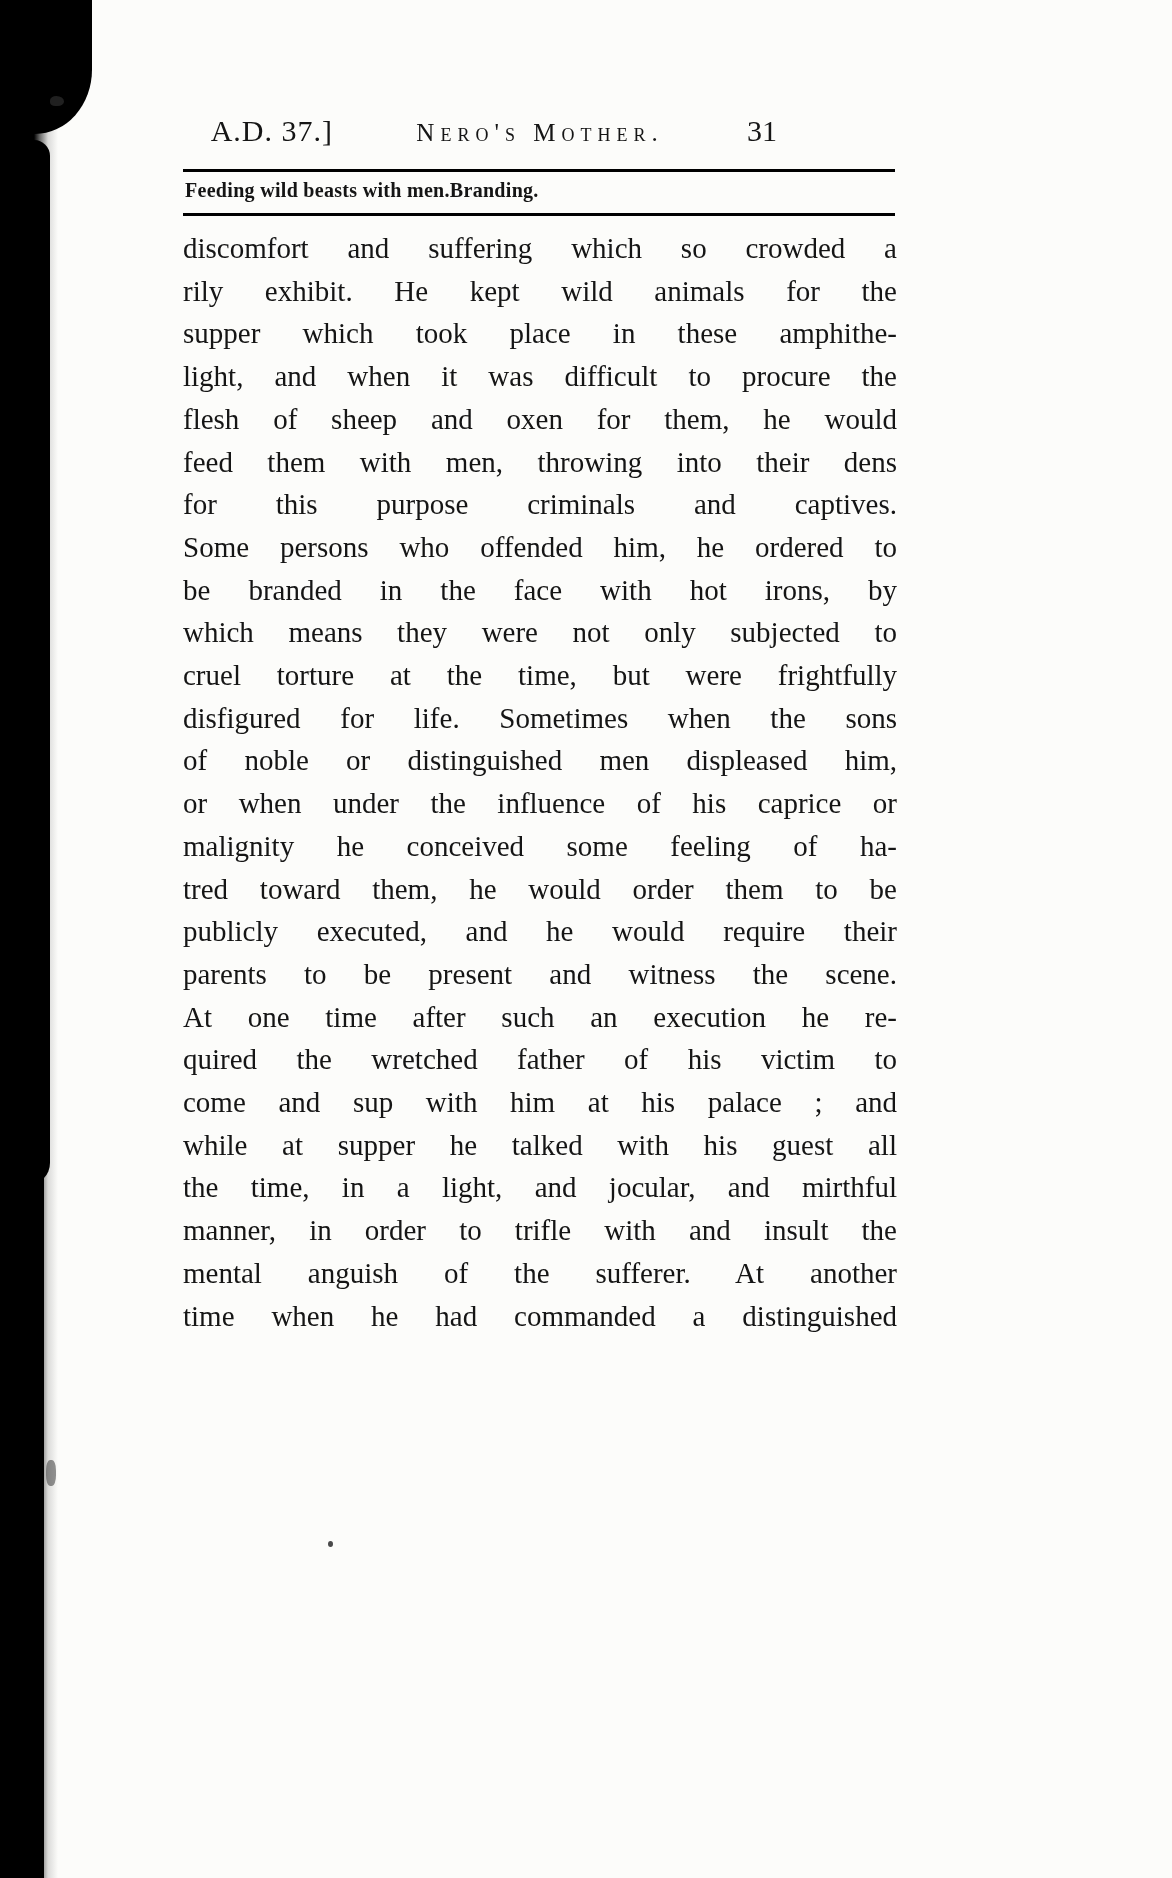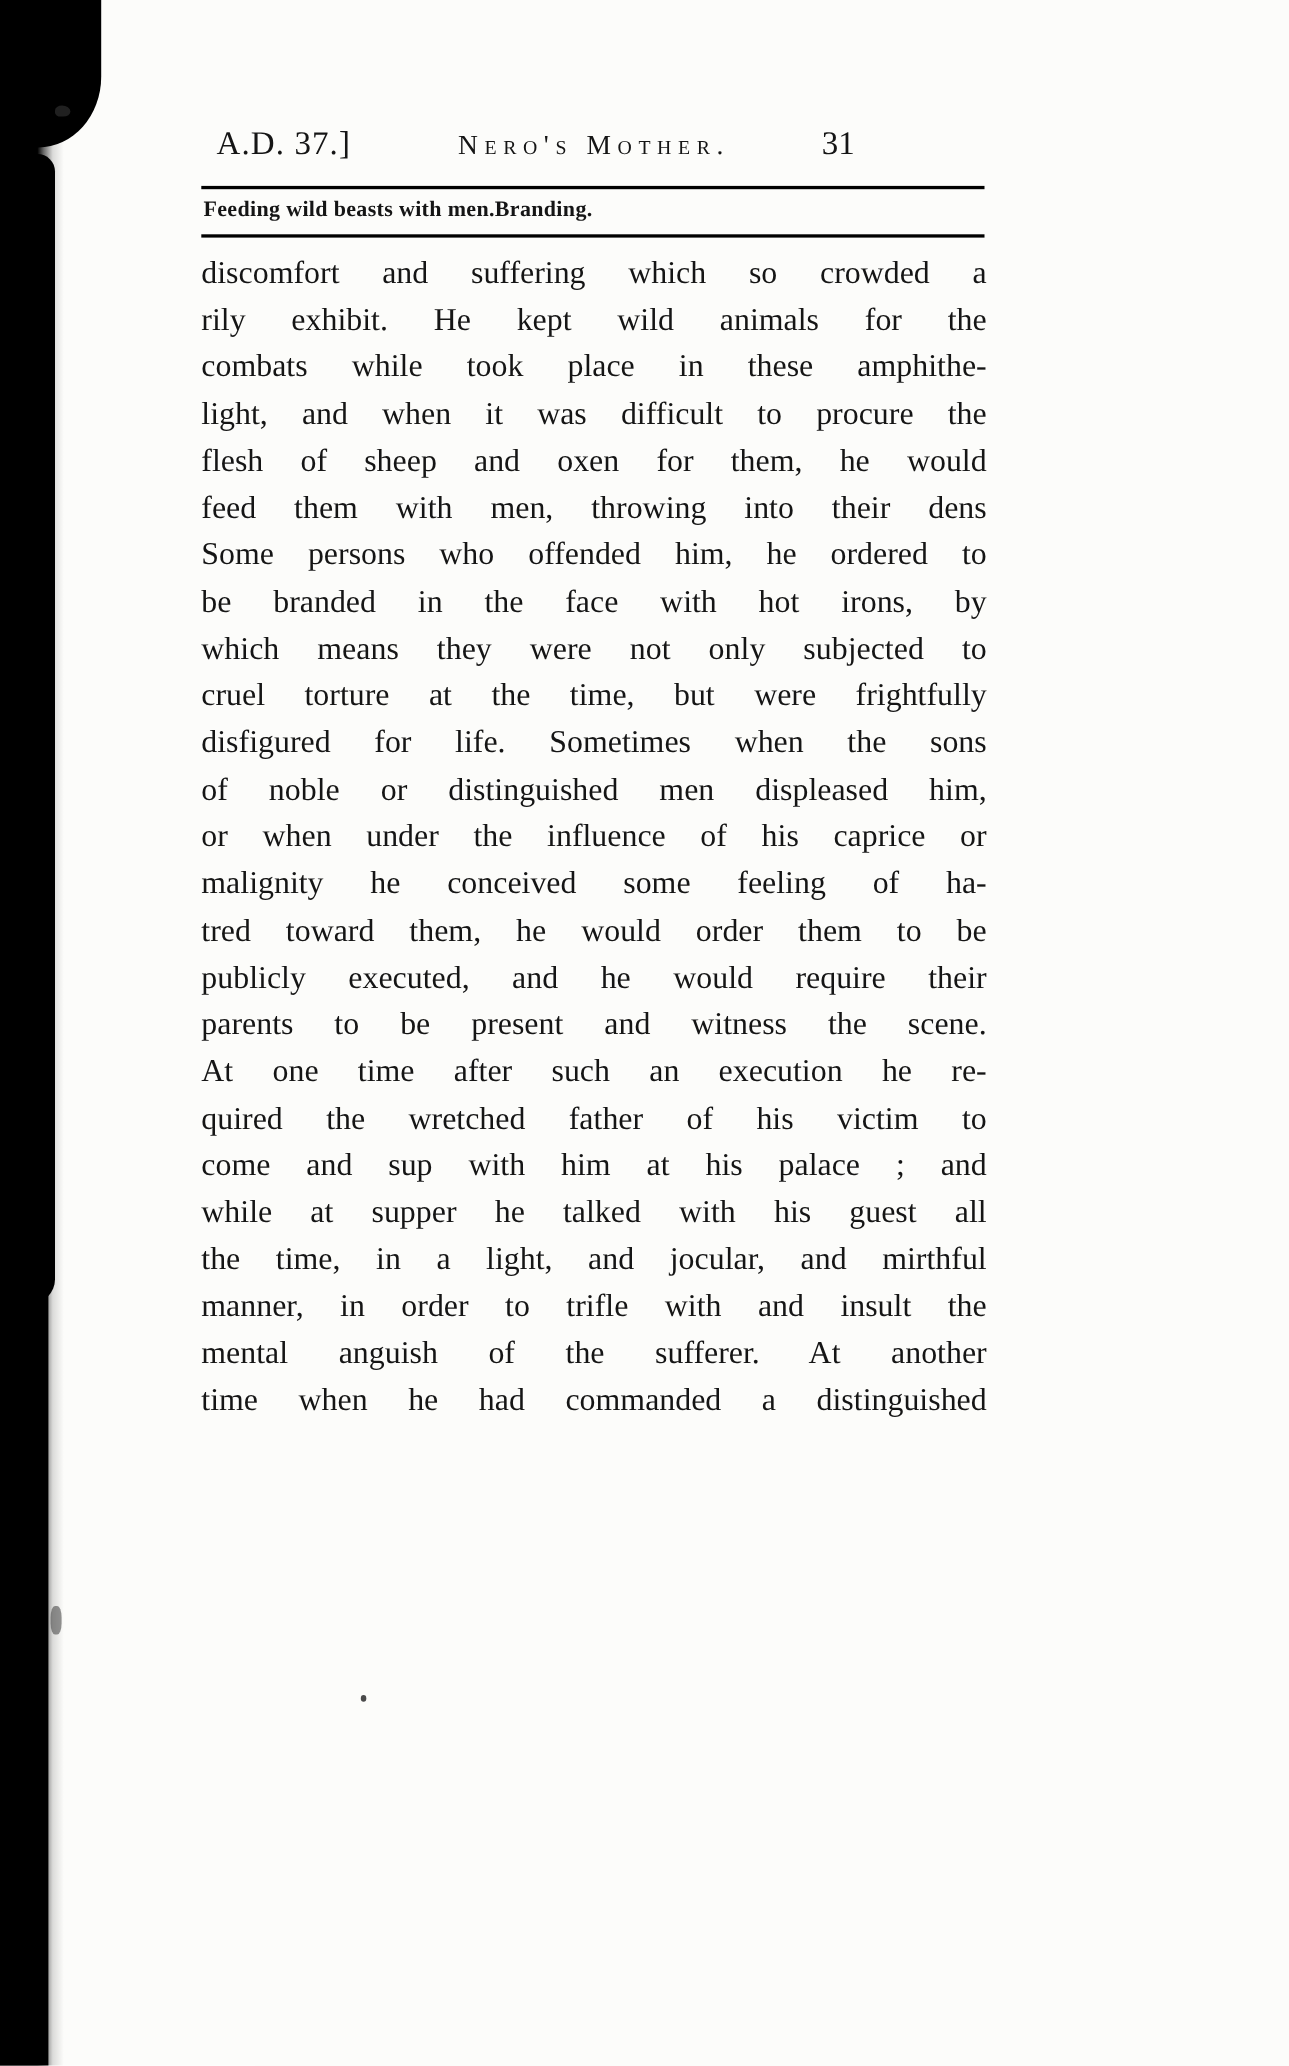--- a/index.html
+++ b/index.html
@@ -44,21 +44,21 @@
     position:absolute; left:46px; top:1460px; width:10px; height:26px;
     background:rgba(60,60,60,0.55); border-radius:40%;
   }
 
   
   .header-row {
     position:absolute; left:183px; top:114px; width:714px;
     display:flex; align-items:baseline;
     font-size:30px;
   }
-  .header-date { width:150px; text-align:center; letter-spacing:1px; }
+  .header-date { width:150px; text-align:right; letter-spacing:1px; }
   .header-title {
     flex:1; text-align:center;
     font-variant:small-caps;
     letter-spacing:6px;
     font-size:25px;
   }
   .header-pagenum { width:150px; text-align:left; }
 
   .rule { position:absolute; left:183px; width:712px; background:#000; }
   .rule-1 { top:169px; height:3px; }
@@ -111,24 +111,25 @@
   <div class="subhead-row">
     <span>Feeding wild beasts with men.</span>
     <span>Branding.</span>
   </div>
 
   <div class="rule rule-2"></div>
 
   <div class="body-text">
       <div class="body-line">discomfort and suffering which so crowded a</div>
       <div class="body-line">rily exhibit.  He kept wild animals for the</div>
-      <div class="body-line">combats while took place in these amphithe-</div>
+      <div class="body-line">supper which took place in these amphithe-</div>
       <div class="body-line">light, and when it was difficult to procure the</div>
       <div class="body-line">flesh of sheep and oxen for them, he would</div>
       <div class="body-line">feed them with men, throwing into their dens</div>
+      <div class="body-line">for this purpose criminals and captives.</div>
       <div class="body-line">Some persons who offended him, he ordered to</div>
       <div class="body-line">be branded in the face with hot irons, by</div>
       <div class="body-line">which means they were not only subjected to</div>
       <div class="body-line">cruel torture at the time, but were frightfully</div>
       <div class="body-line">disfigured for life.  Sometimes when the sons</div>
       <div class="body-line">of noble or distinguished men displeased him,</div>
       <div class="body-line">or when under the influence of his caprice or</div>
       <div class="body-line">malignity he conceived some feeling of ha-</div>
       <div class="body-line">tred toward them, he would order them to be</div>
       <div class="body-line">publicly executed, and he would require their</div>

